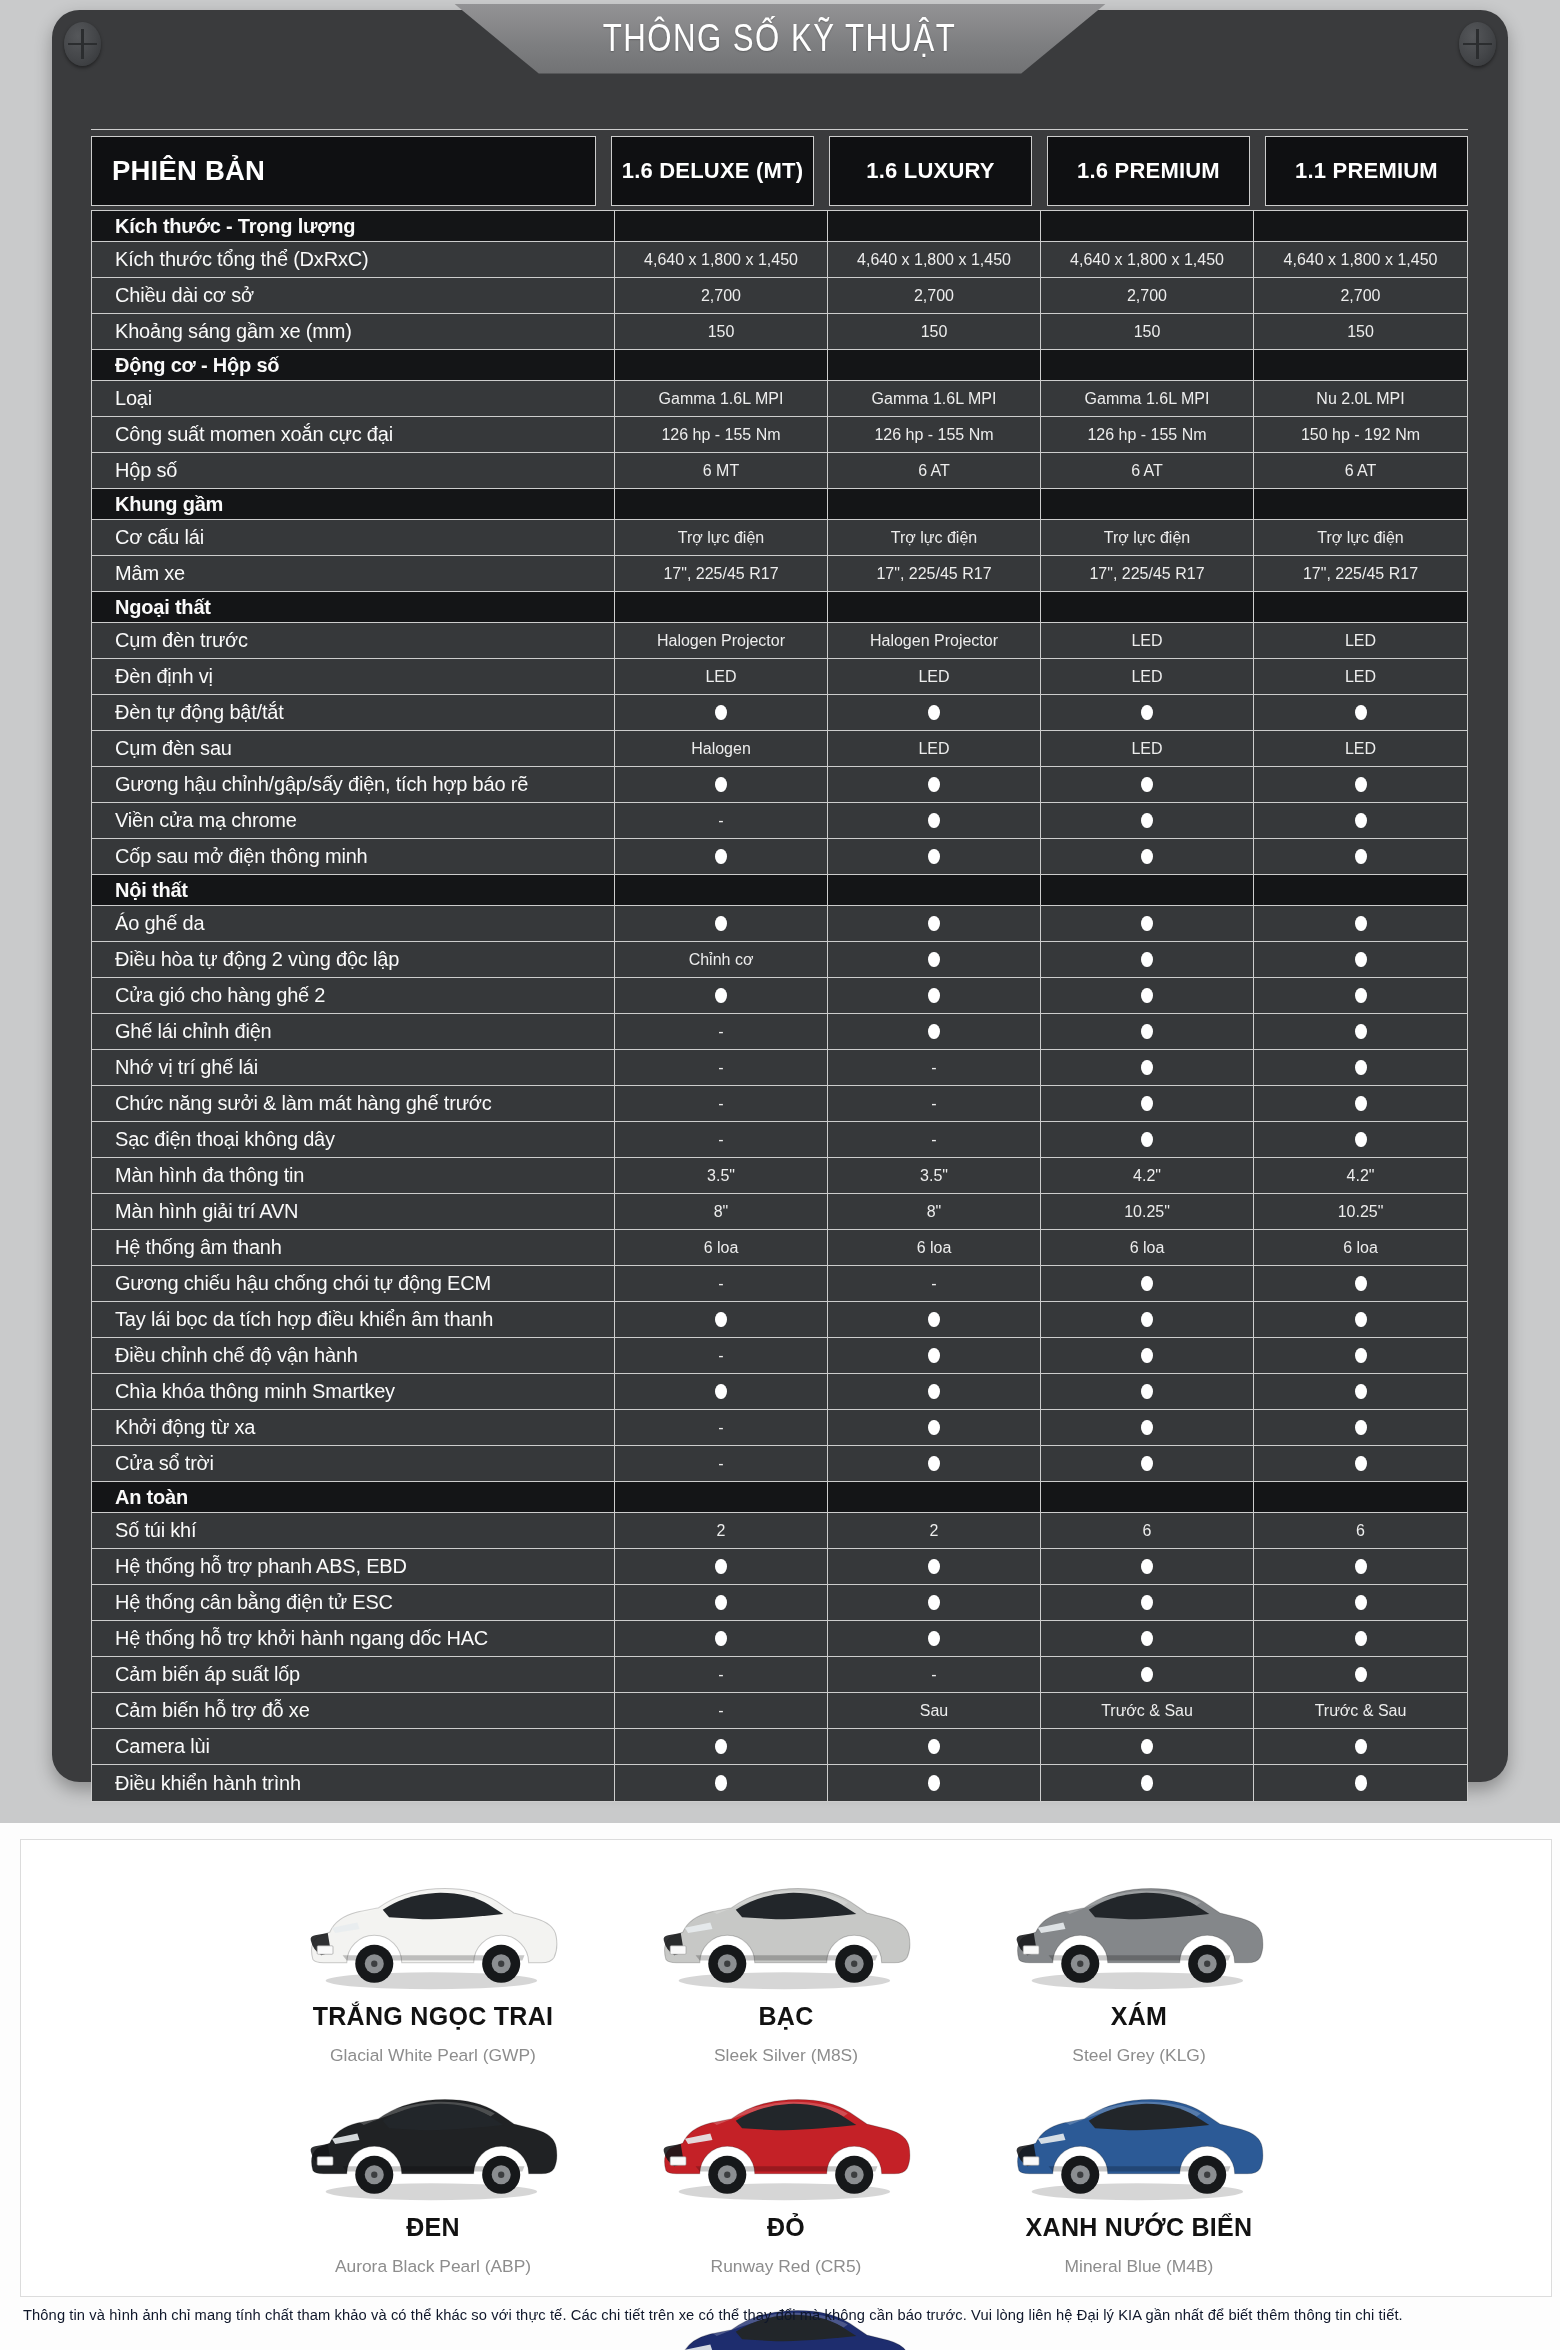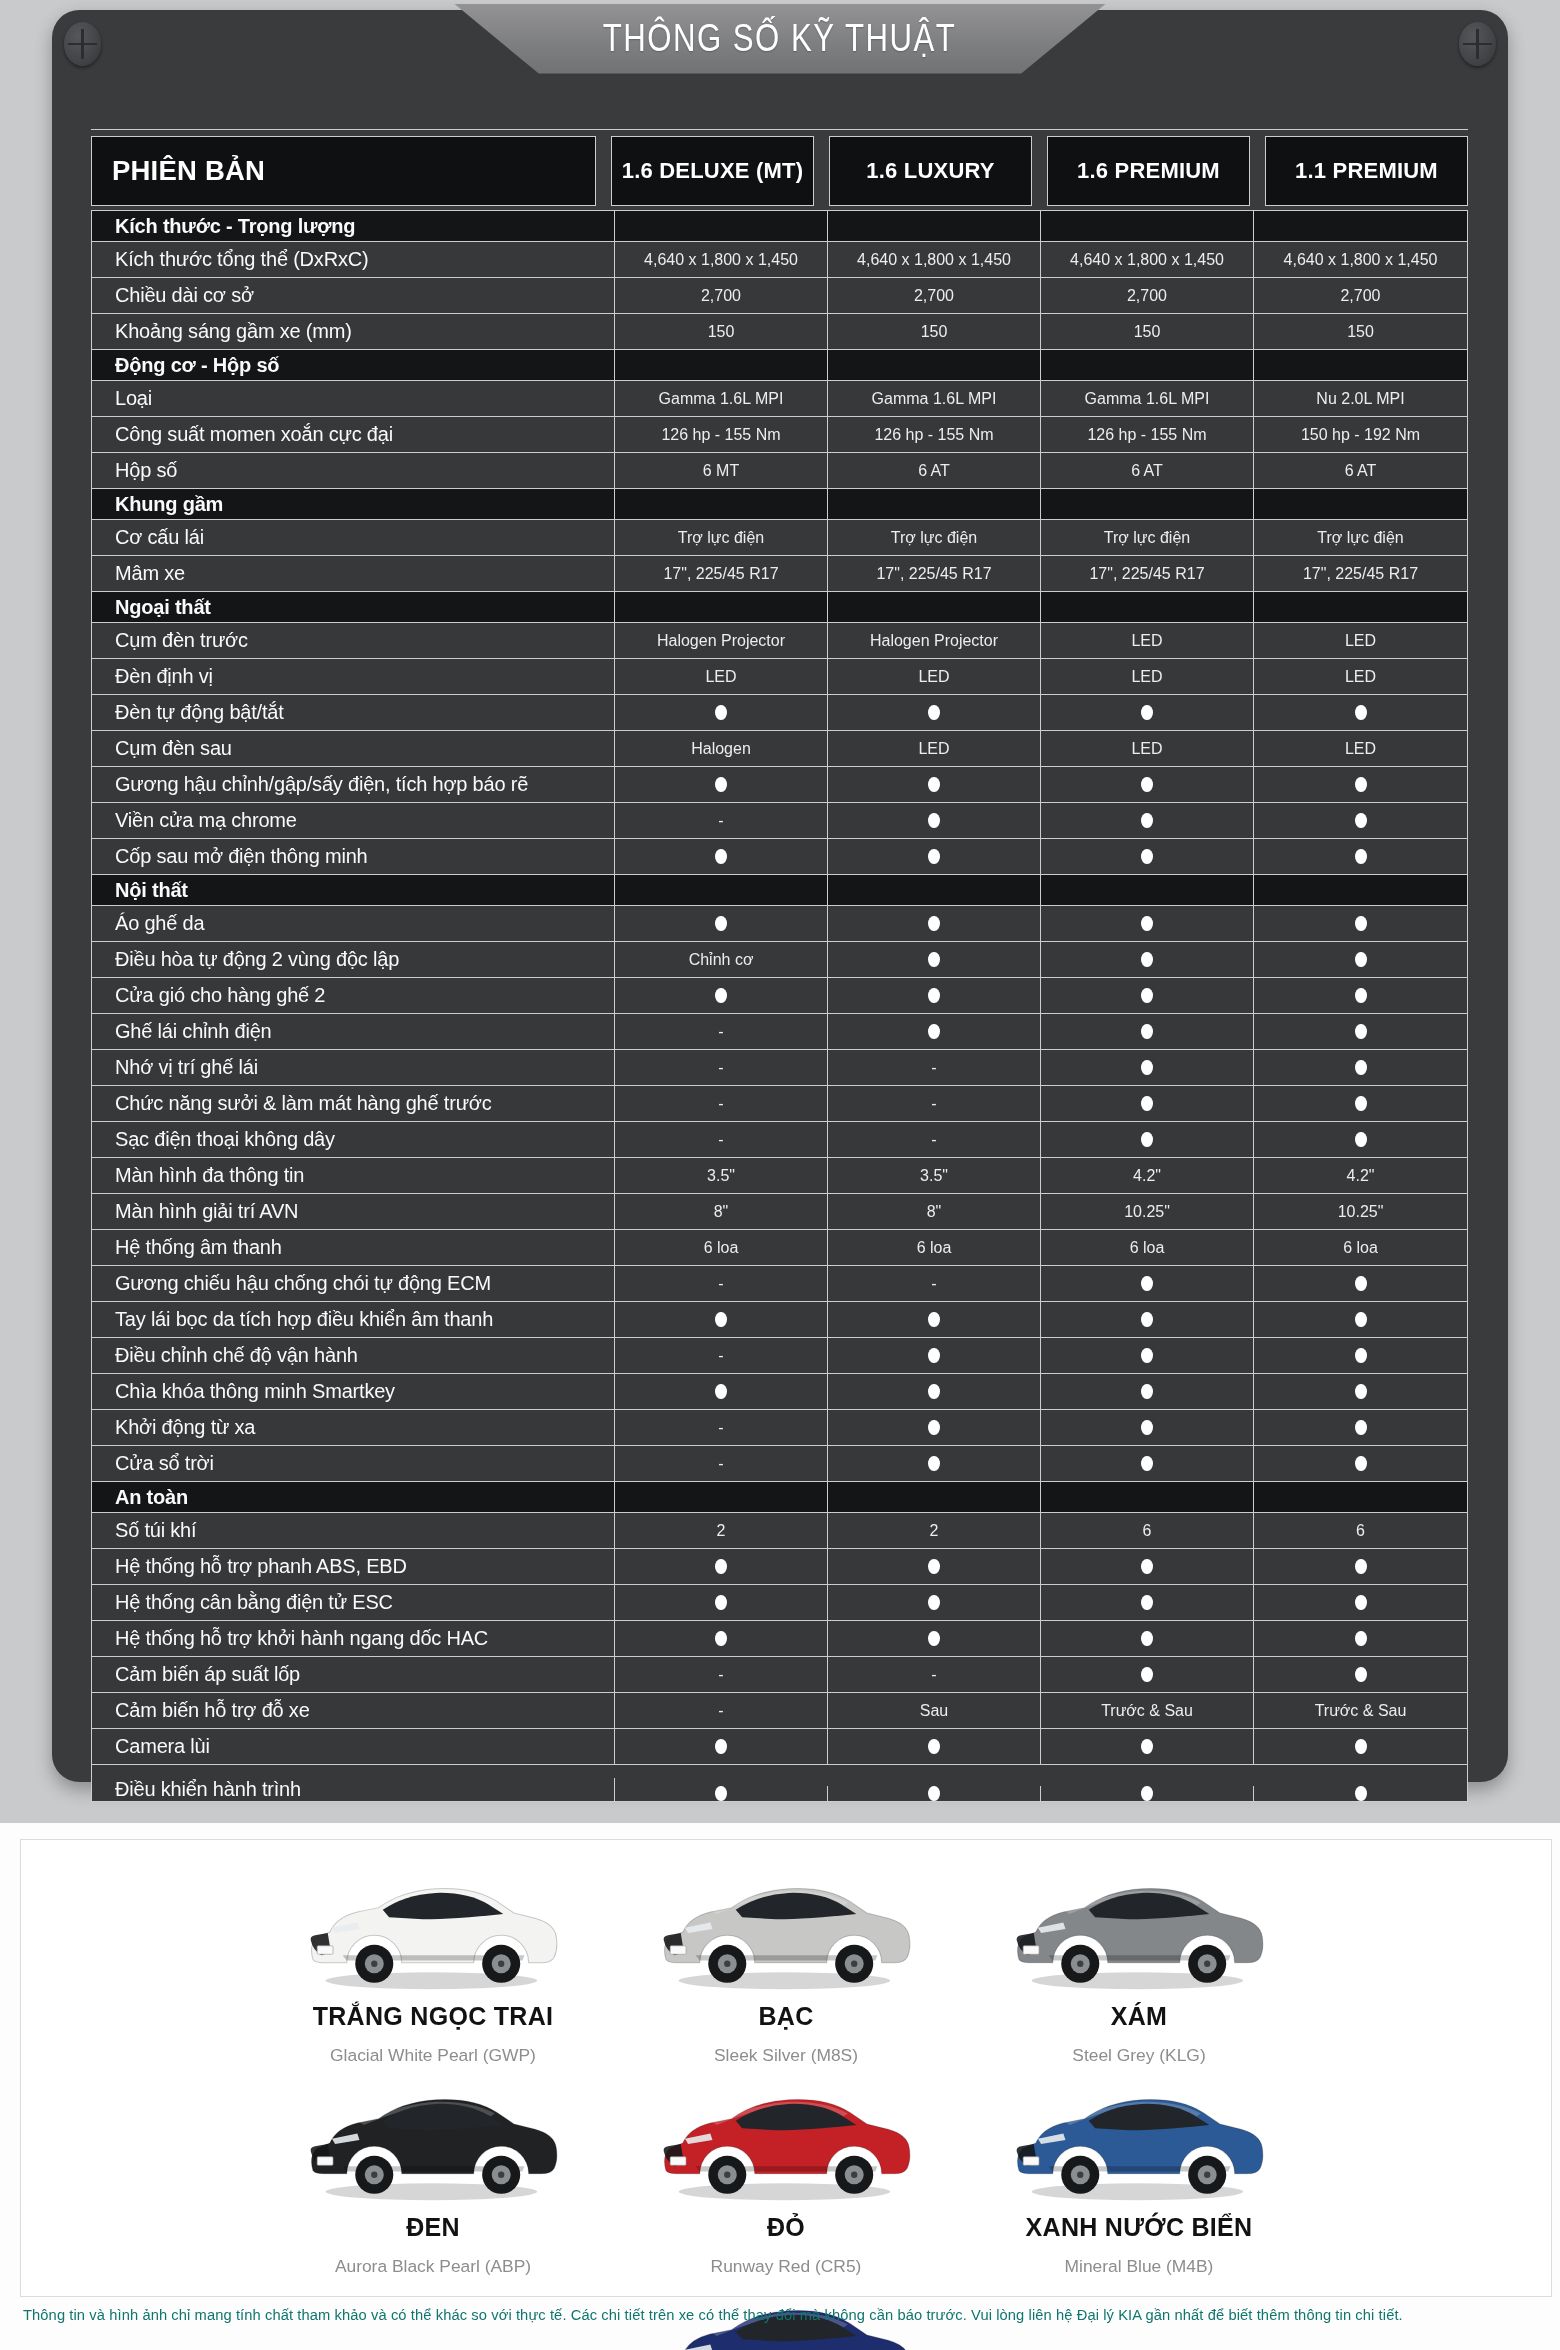--- a/index.html
+++ b/index.html
@@ -42,21 +42,21 @@
   .spec-table{position:absolute;left:39px;top:119px;width:1377px;border-top:0.9px solid var(--grid);padding-top:5.5px;}
   .thead{display:flex;gap:15px;height:70px;margin-bottom:4.6px;}
   .th{
     background:var(--headbg);border:0.9px solid var(--grid);color:#fff;font-weight:700;
     display:flex;align-items:center;justify-content:center;font-size:22px;letter-spacing:0.2px;
   }
   .th-label{width:517px;justify-content:flex-start;padding-left:20px;font-size:27.5px;}
   .th-val{width:208px;}
   .tbody{border:0.9px solid var(--grid);border-top:0.9px solid var(--grid);}
   .row{display:flex;height:36px;border-bottom:0.9px solid var(--grid);background:var(--rowbg);}
-  .row:last-child{border-bottom:none;align-items:flex-end;}
+  .row:last-child{border-bottom:none;}
   .row.section{height:31px;background:var(--sectionbg);}
   .cell{display:flex;align-items:center;color:#ededed;}
   .cell-label{width:523px;padding-left:23px;border-right:0.9px solid var(--grid);
     font-size:20px;color:#fafafa;letter-spacing:-0.2px;white-space:nowrap;overflow:hidden;}
   .row.section .cell-label{font-weight:700;}
   .cell-val{width:213px;justify-content:center;font-size:16px;border-right:0.9px solid var(--grid);text-align:center;}
   .cell-val:last-child{border-right:none;}
   .dot{display:inline-block;width:12px;height:15.6px;border-radius:50%;background:#ffffff;}
 
   
@@ -65,21 +65,21 @@
     background:#ffffff;border:0.9px solid #dcdcdc;
   }
   .cards{display:flex;flex-wrap:wrap;justify-content:center;width:1411px;margin:0 auto;padding-top:22px;}
   .card{width:353px;height:211px;text-align:center;}
   .card svg{display:block;margin:0 auto;}
   .cname{font-size:25px;font-weight:700;color:#121212;letter-spacing:0.3px;margin-top:1.8px;}
   .ccode{font-size:17.4px;color:#8d8d8d;margin-top:14px;}
 
   .disclaimer{
     position:absolute;left:23px;top:2307px;right:23px;margin:0;
-    font-size:14.7px;color:#0f766e;letter-spacing:0.1px;
+    font-size:14.7px;color:#0f172a;letter-spacing:0.1px;
   }
 </style>
 </head>
 <body>
 
 <div class="page">
   <div class="gray-bg"></div>
 
   <section class="panel">
     <div class="screw left">

